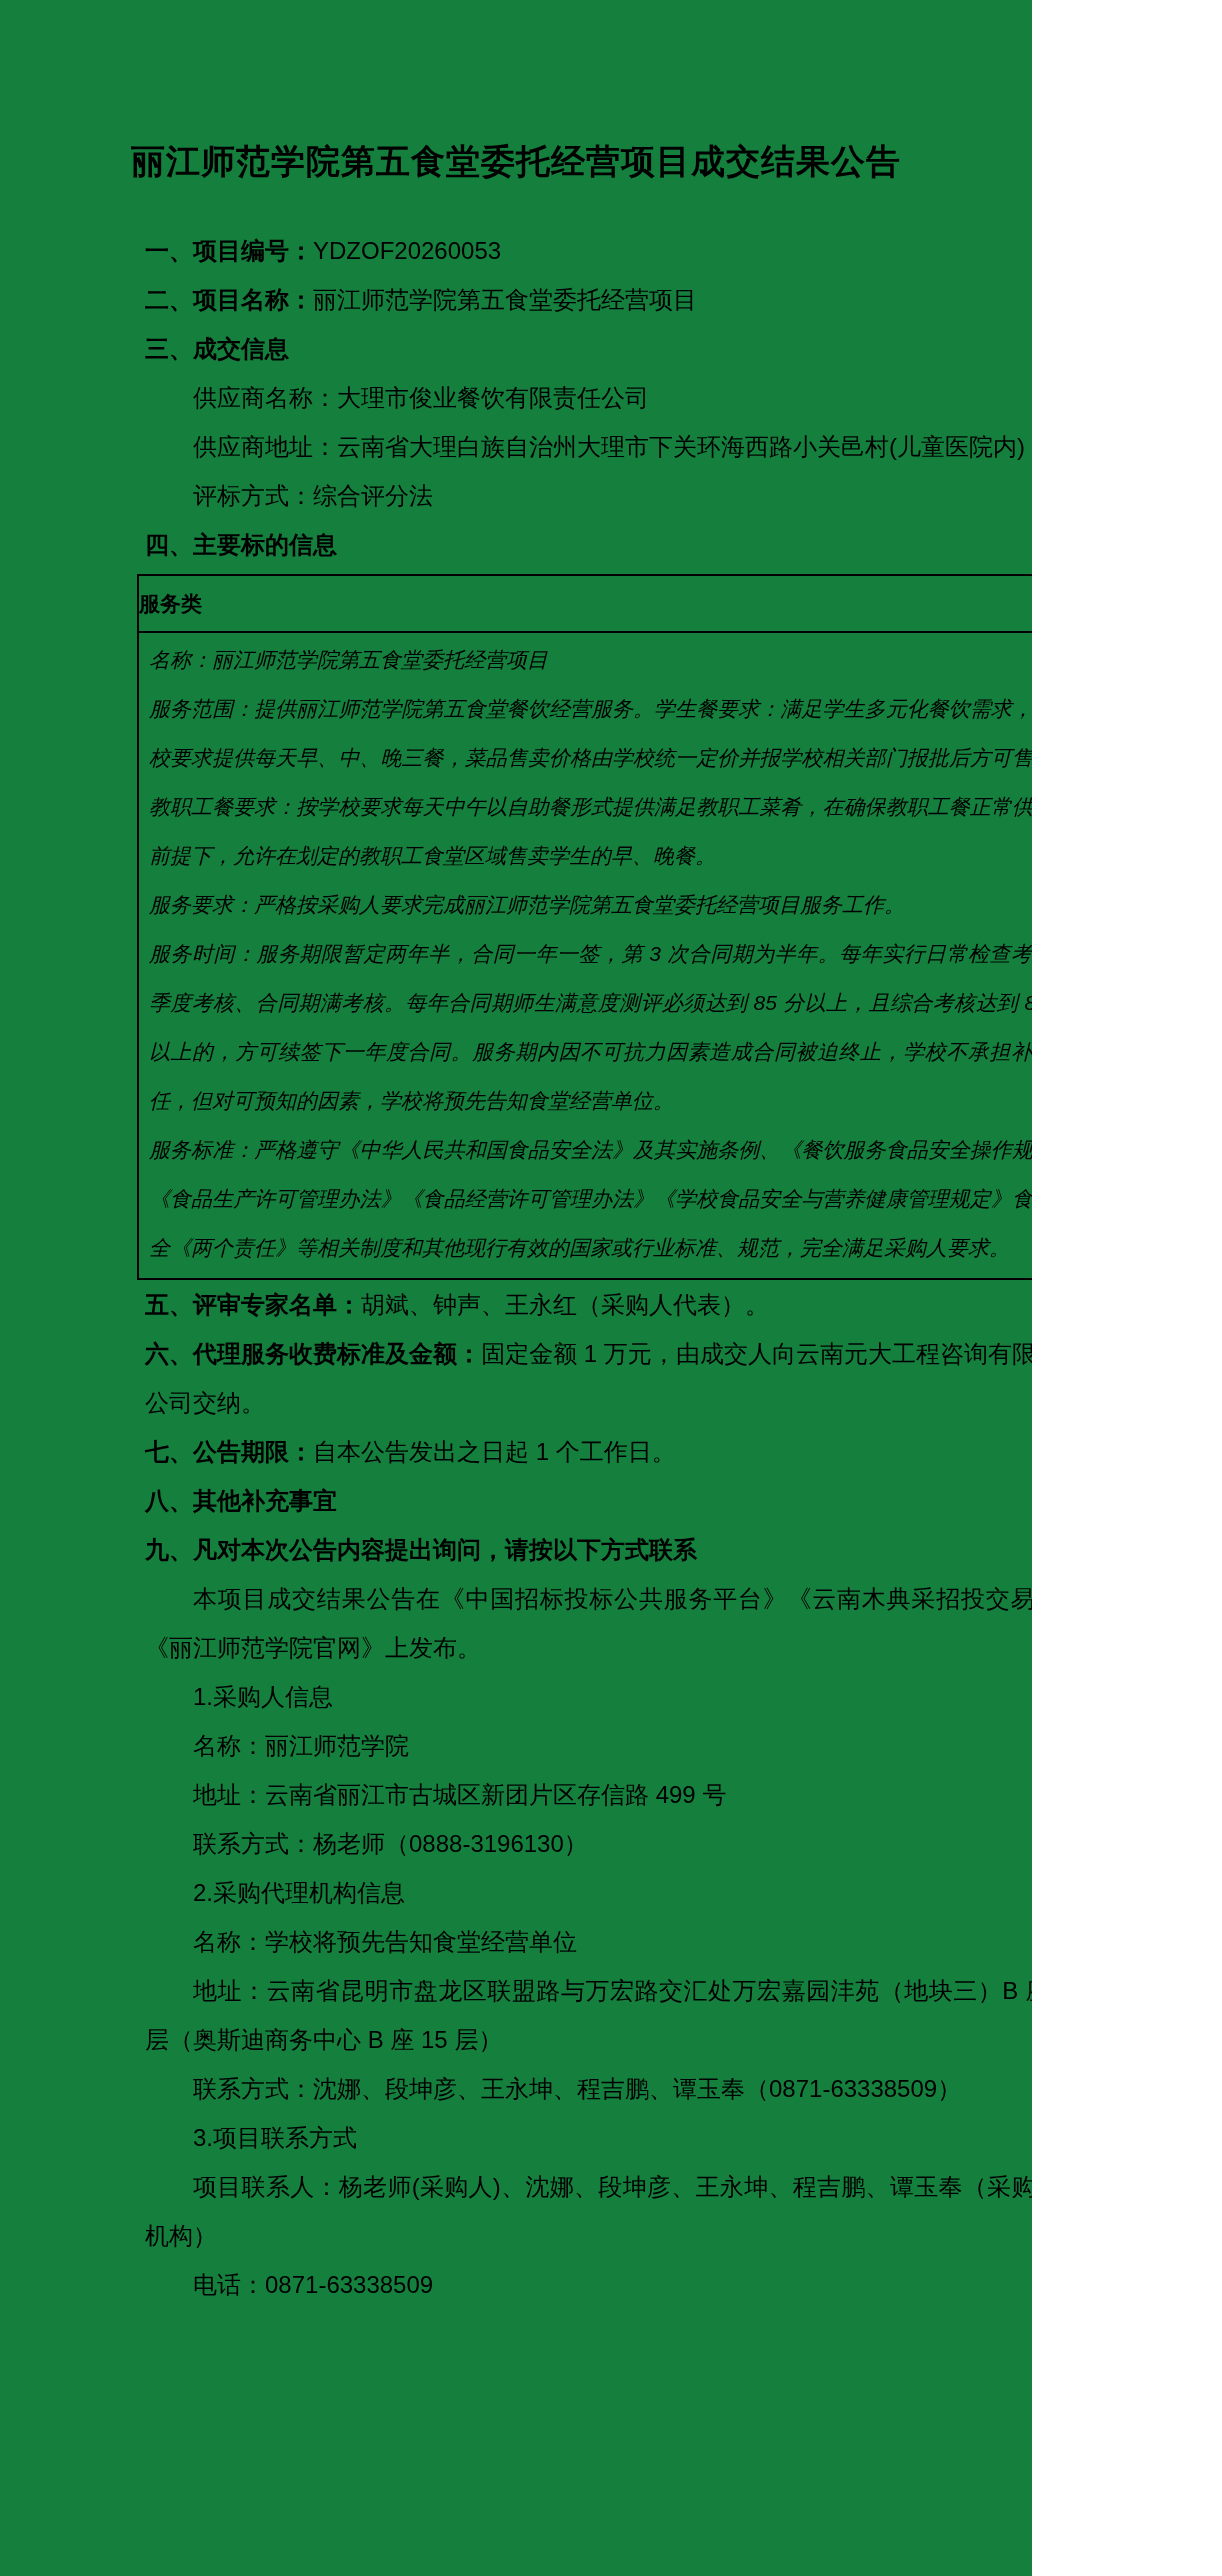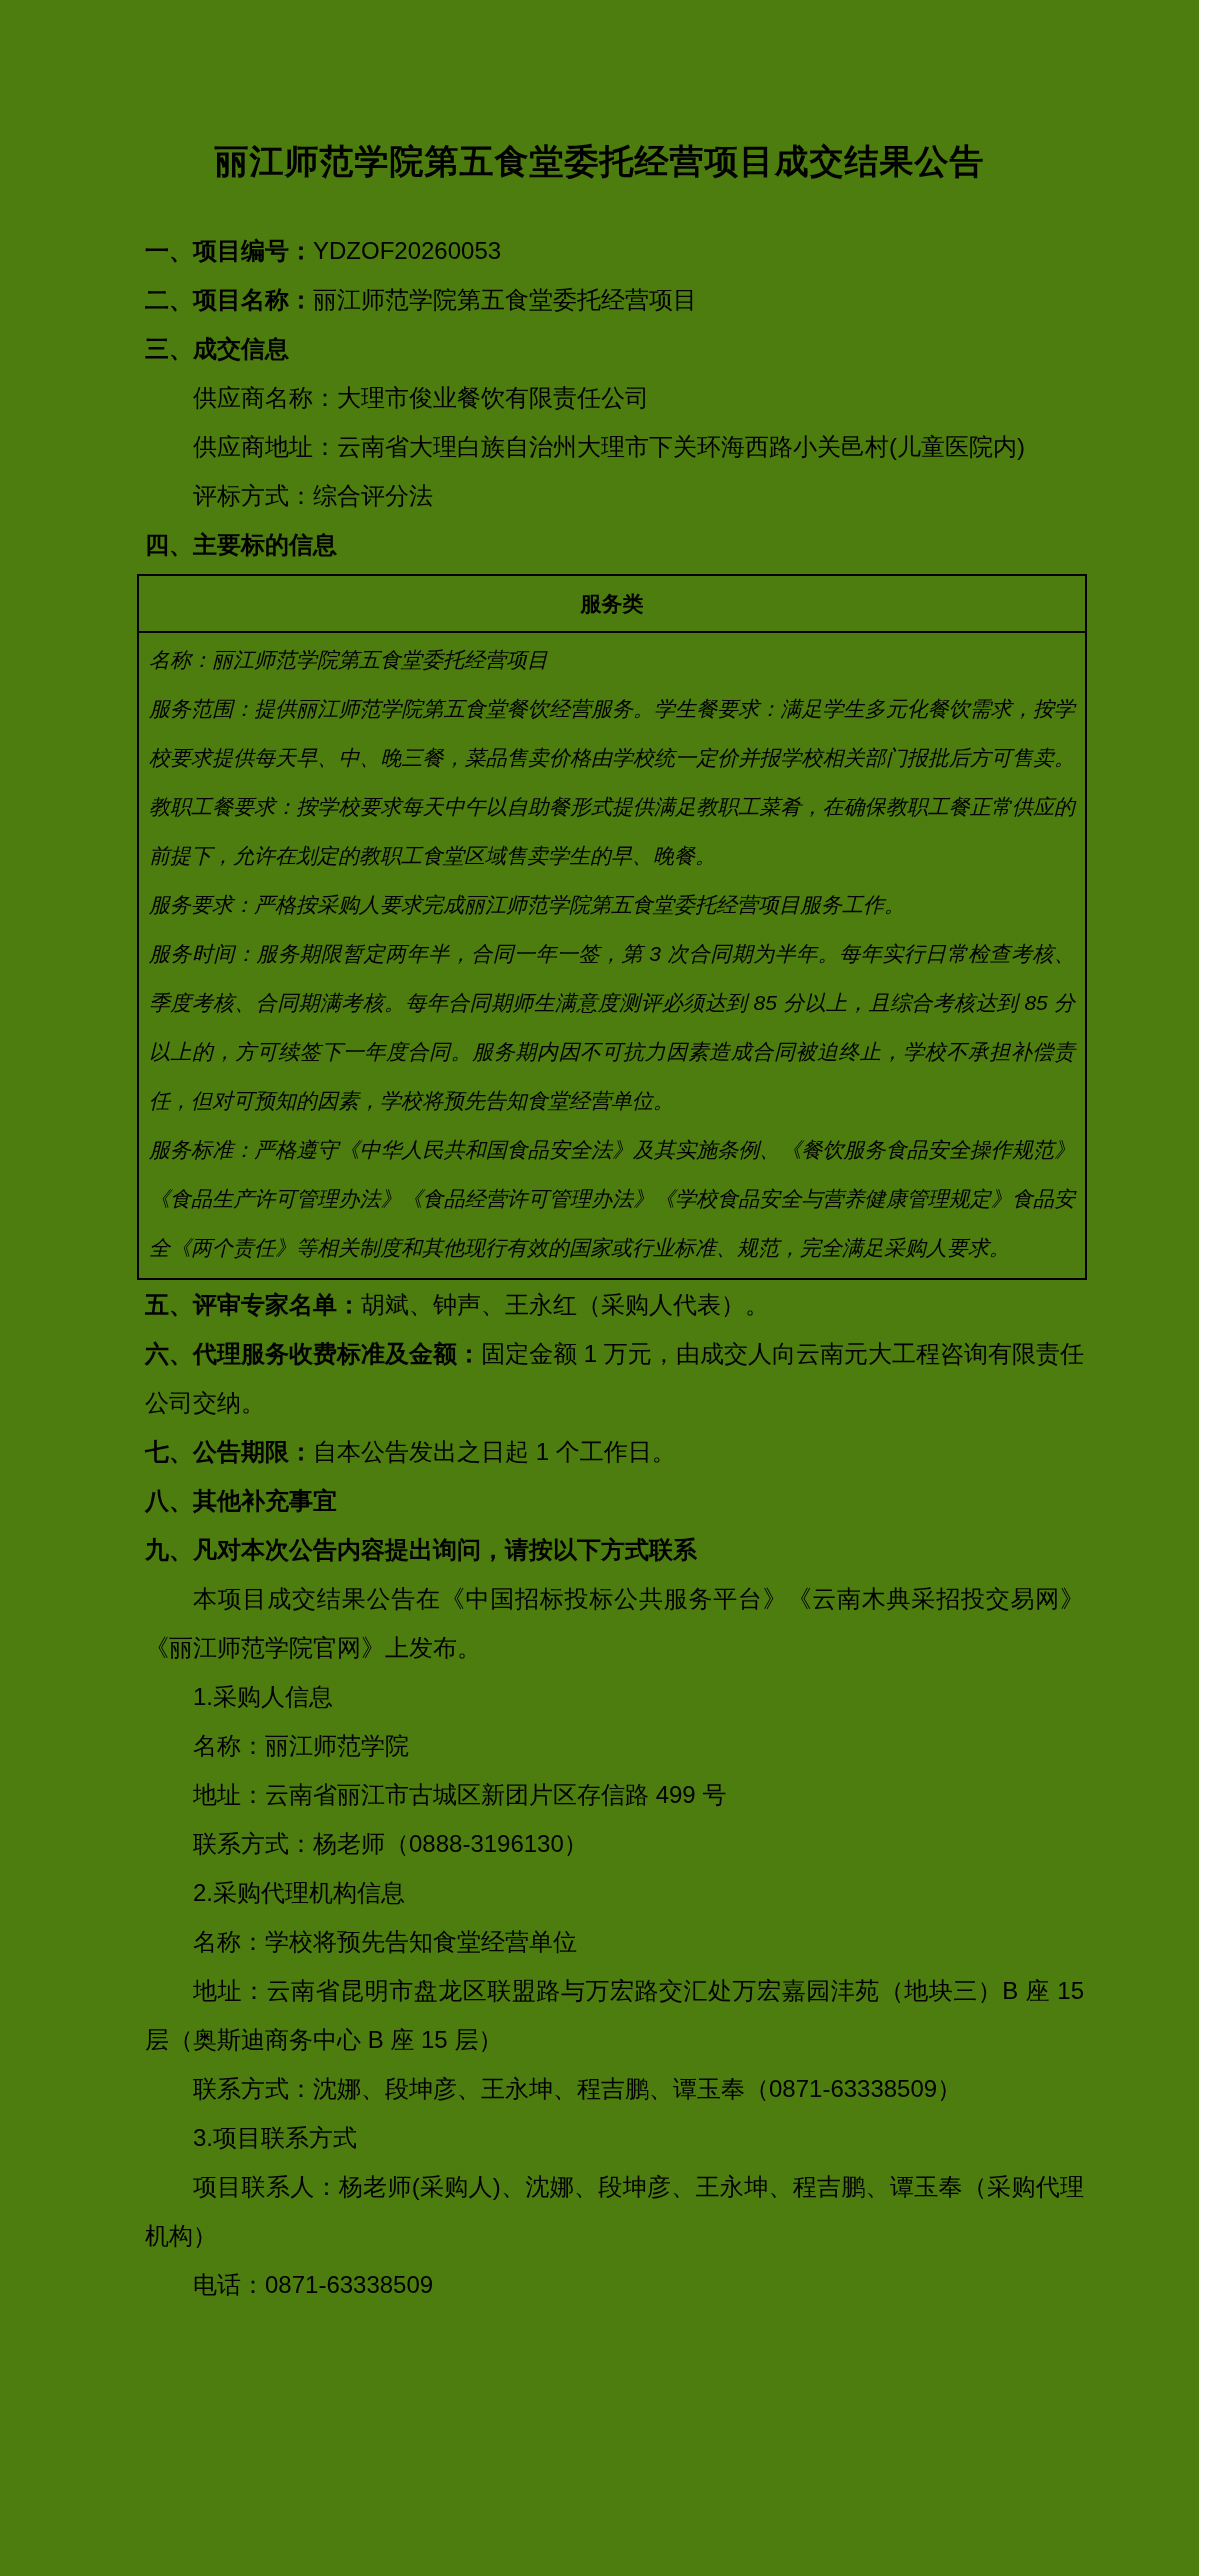--- a/index.html
+++ b/index.html
@@ -6,24 +6,24 @@
     margin: 0;
     padding: 0;
     background: #ffffff;
   }
   body {
     width: 1223px;
     color: #000000;
     font-family: "Liberation Sans", sans-serif;
   }
   .page {
-    width: 1199px;
+    width: 1032px;
     min-height: 2576px;
     box-sizing: border-box;
-    background: #4d7c0f;
+    background: #15803d;
     overflow: hidden;
   }
   .doc-title {
     margin: 0;
     padding-top: 138px;
     font-size: 34px;
     line-height: 46px;
     font-weight: bold;
     text-align: center;
     letter-spacing: 1px;
@@ -49,21 +49,21 @@
     border-collapse: collapse;
     table-layout: fixed;
   }
   .info-table th, .info-table td {
     border: 2px solid #000000;
   }
   .info-table th {
     height: 55px;
     font-size: 21px;
     font-weight: bold;
-    text-align: center;
+    text-align: left;
     vertical-align: middle;
     padding: 0;
   }
   .info-table td {
     padding: 2px 10px 6px 10px;
     vertical-align: top;
     font-style: italic;
   }
   .cell-p {
     margin: 0;

